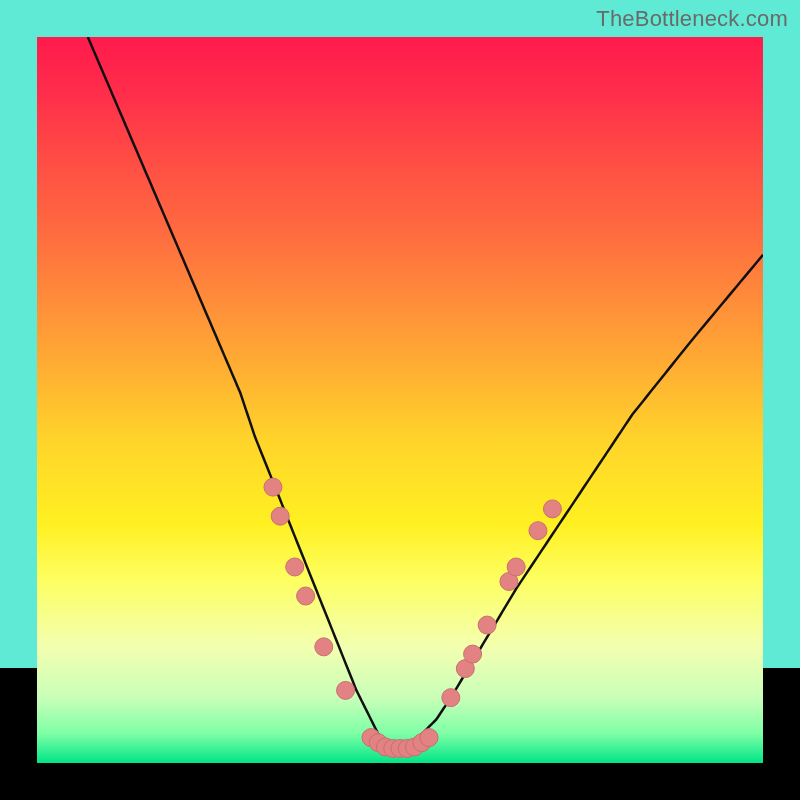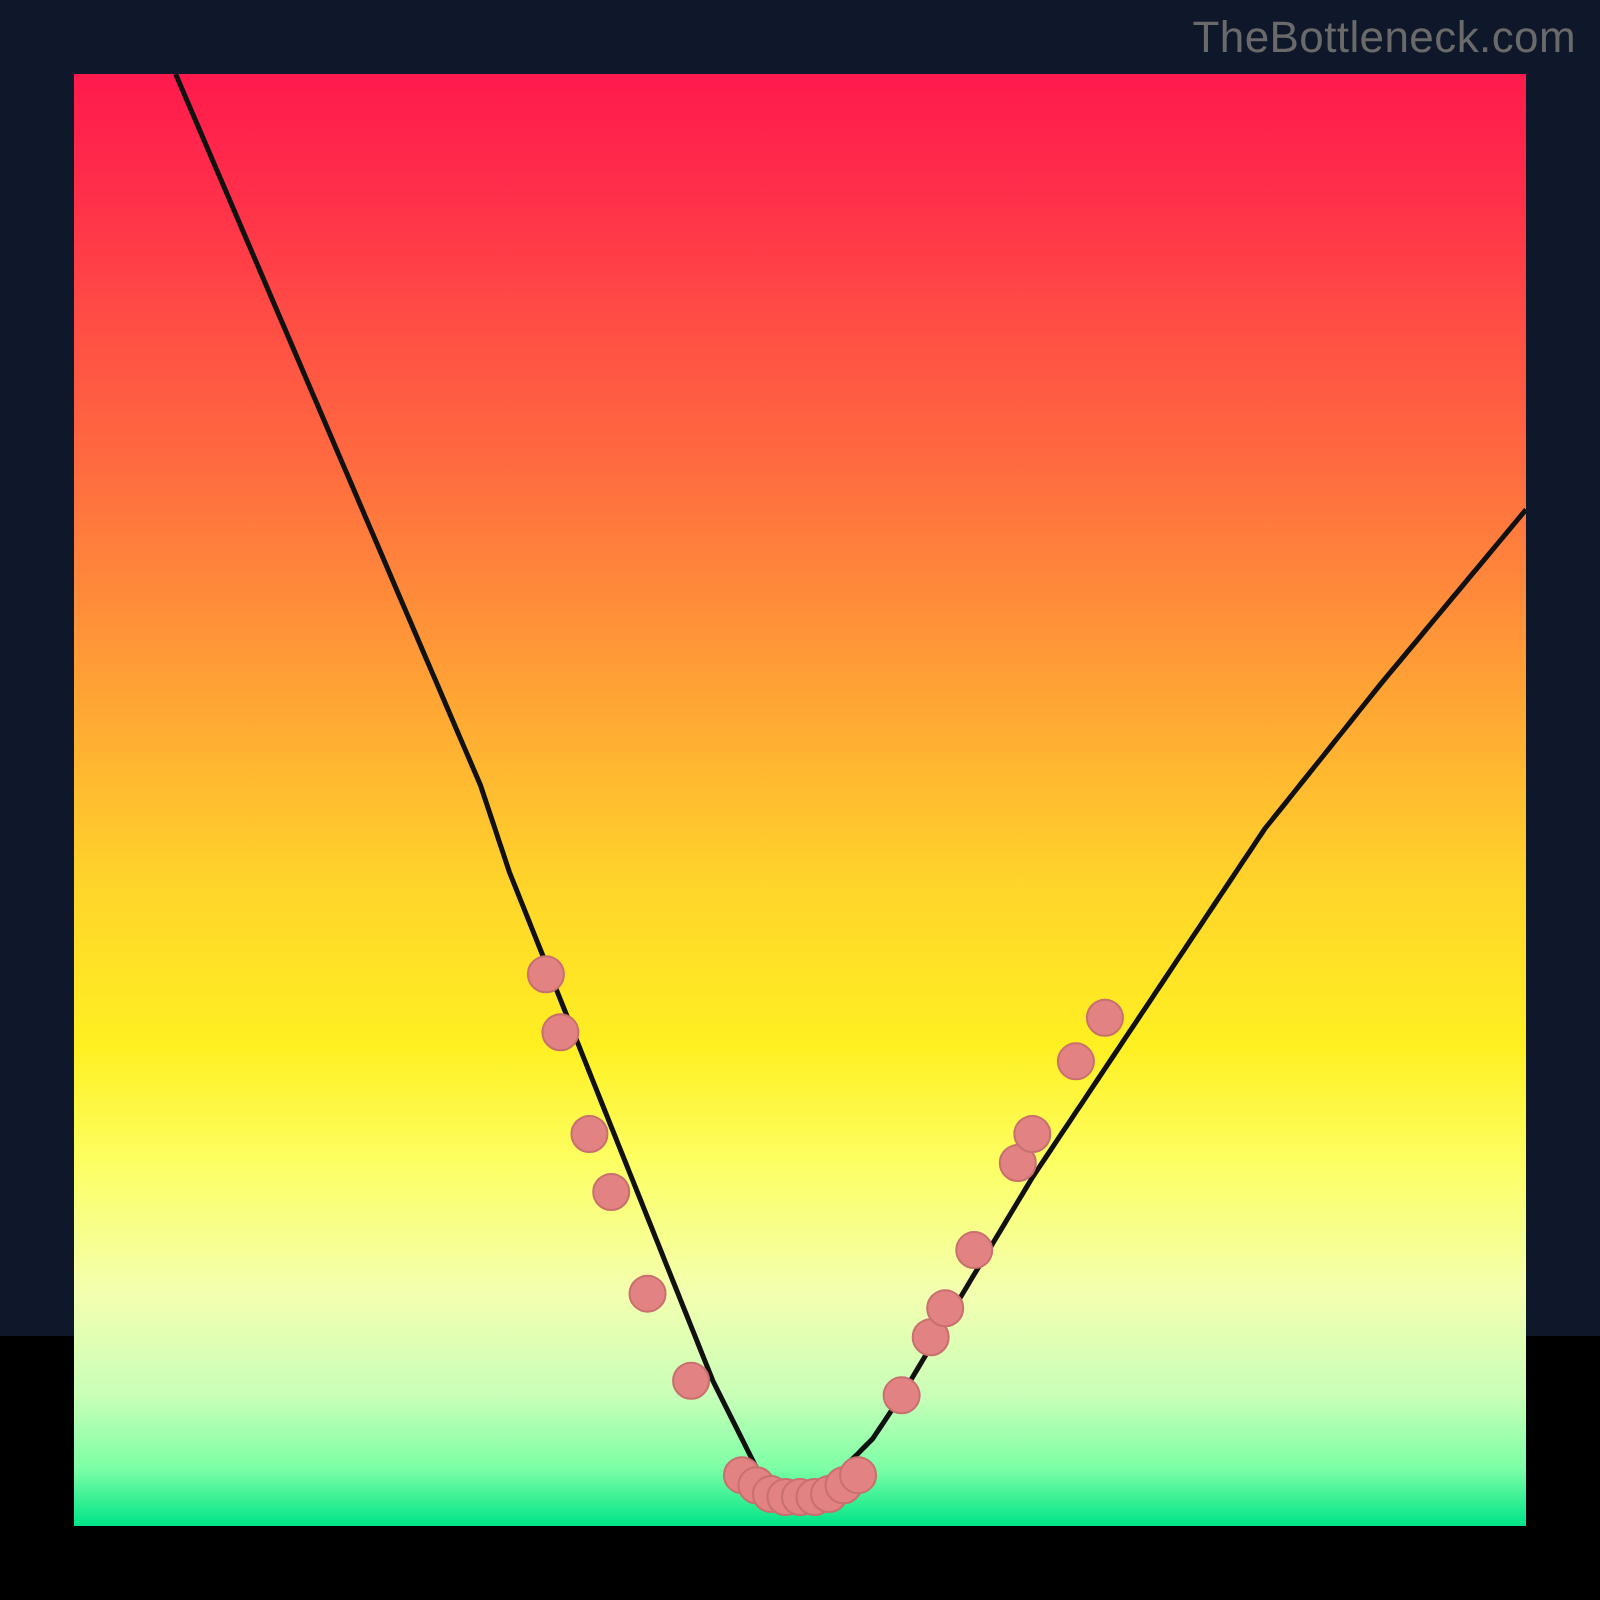--- a/index.html
+++ b/index.html
@@ -8,21 +8,21 @@
     width: 800px;
     height: 800px;
     background: #000;
     overflow: hidden;
     font-family: Arial, Helvetica, sans-serif;
   }
   .frame {
     position: relative;
     width: 800px;
     height: 668px;
-    background: #0f172a;
+    background: #5eead4;
   }
   .attribution {
     position: absolute;
     top: 6px;
     right: 12px;
     color: #6a6a6a;
     font-size: 22px;
     font-weight: 500;
     letter-spacing: 0.2px;
     z-index: 10;

